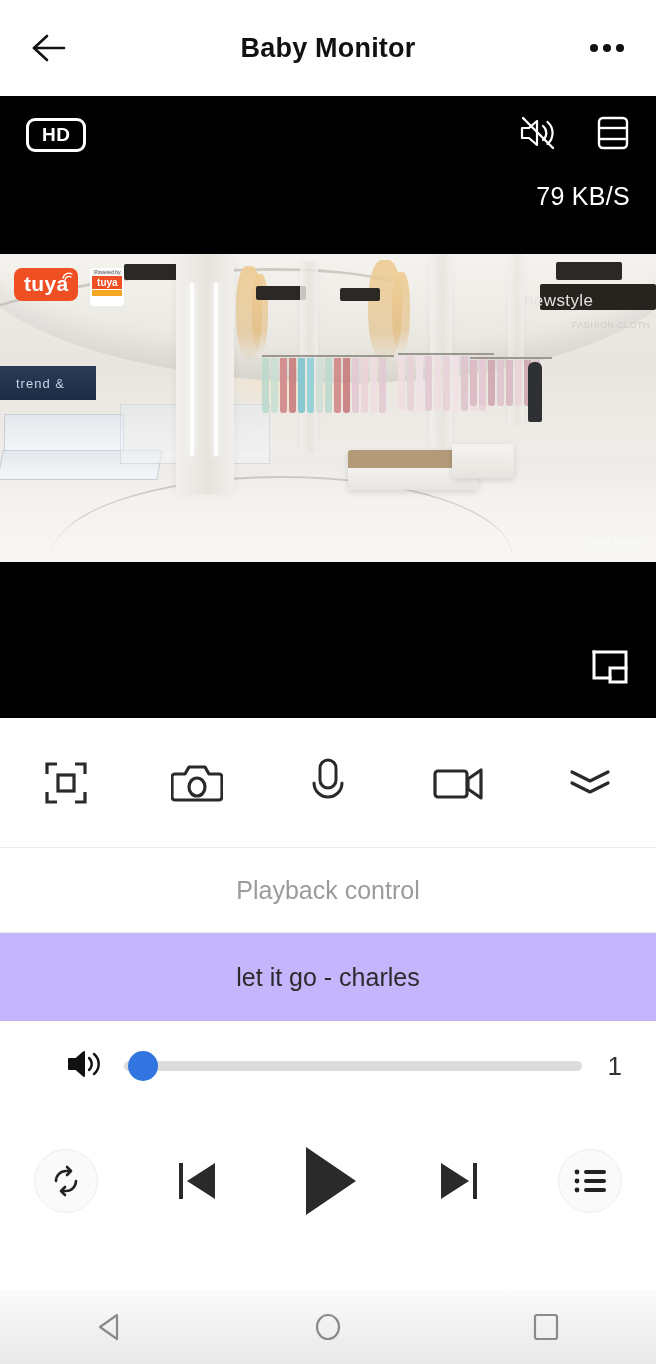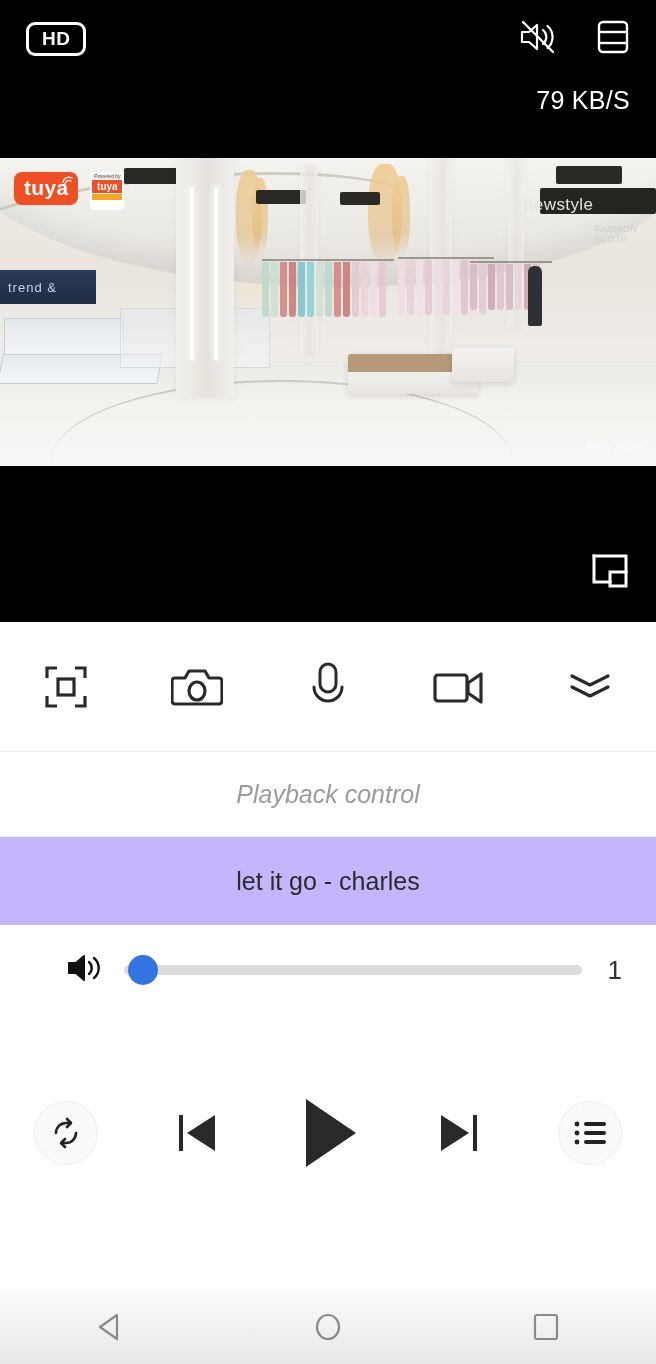--- a/index.html
+++ b/index.html
@@ -98,21 +98,21 @@
     background: linear-gradient(180deg, rgba(238,205,150,.95), rgba(226,184,120,.55) 70%, rgba(226,184,120,0));
     filter: blur(.3px);
   }
   .signboard { position:absolute; background:#2b2926; border-radius:2px; }
   .sign-text {
     position:absolute; color:#cfcdc8; font-size:9px; letter-spacing:.4px;
     font-family:"Liberation Sans", sans-serif;
   }
   .blue-sign {
     position:absolute; background: linear-gradient(180deg,#2b3a56,#1e2c45);
-    color:#c5d4ea; font-size:13px; display:flex; align-items:center; padding-left:8px; letter-spacing:1px;
+    color:#c5d4ea; font-size:13px; display:flex; align-items:center; padding-left:16px; letter-spacing:1px;
   }
   .counter {
     position:absolute; background: linear-gradient(180deg,#b49a79 0%, #b49a79 45%, #f3f1ee 46%, #e8e5e0 100%);
     border-radius: 3px; box-shadow: 0 2px 6px rgba(0,0,0,.12);
   }
   .mannequin { position:absolute; width:12px; background:#2f3034; border-radius: 6px 6px 2px 2px; }
   .glasscase {
     position:absolute; background: linear-gradient(180deg, rgba(226,232,238,.9), rgba(244,247,250,.95));
     border:1px solid rgba(185,192,200,.7);
   }
@@ -140,21 +140,21 @@
   
   .tool-row {
     height: 130px; flex: 0 0 130px; display: flex; align-items: center;
     background: #fff; border-bottom: 1px solid #ececec;
   }
   .tool-btn { flex: 1; display: flex; align-items: center; justify-content: center; height: 100%; }
 
   
   .playback-row {
     height: 85px; flex: 0 0 85px; display: flex; align-items: center; justify-content: center;
-    border-bottom: 1px solid #ececec; background: #fff; font-style: italic;
+    border-bottom: 1px solid #ececec; background: #fff;
   }
   .playback-label { color: #9b9b9b; font-size: 25px; }
 
   
   .track-row { height: 88px; flex: 0 0 88px; display: flex; align-items: center; justify-content: center; background:#c4b5fd; }
   .track-title { color: #2b2b2b; font-size: 25px; }
 
   
   .volume-row { height: 90px; flex: 0 0 90px; display: flex; align-items: center; padding: 0 34px 0 66px; gap: 18px; background:#fff; }
   .slider { position: relative; flex: 1; height: 30px; display: flex; align-items: center; }
@@ -176,20 +176,34 @@
     background: linear-gradient(180deg,#fbfbfb 0%, #f0f0f0 55%, #e9e9e9 100%);
     display: flex; align-items: center; justify-content: center; gap: 158px;
   }
   .nav-btn { display: flex; align-items: center; justify-content: center; width: 60px; height: 60px; }
 </style>
 </head>
 <body>
 
 <div class="screen">
 
+  <div class="appbar">
+    <div class="back-btn">
+      <svg width="36" height="32" viewBox="0 0 36 32">
+        <path d="M16 4 L3 16 L16 28" fill="none" stroke="#111" stroke-width="2.6" stroke-linecap="round" stroke-linejoin="round"></path>
+        <line x1="3" y1="16" x2="33" y2="16" stroke="#111" stroke-width="2.6" stroke-linecap="round"></line>
+      </svg>
+    </div>
+    <div class="appbar-title">Baby Monitor</div>
+    <div class="more-btn">
+      <span class="dot"></span>
+      <span class="dot"></span>
+      <span class="dot"></span>
+    </div>
+  </div>
 
   <div class="video-wrap">
 
     <div class="video-pic">
       <div class="ceiling"></div>
       <div class="ceil-swoop"></div>
       <div class="floor"></div>
       <div class="floor-arc"></div>
 
       <div class="blue-sign" style="left:0; top:112px; width:96px; height:34px;">trend &amp;</div>
@@ -202,21 +216,21 @@
       <div class="chandelier" style="left:252px; top:20px; height:80px; width:16px;"></div>
       <div class="chandelier" style="left:368px; top:6px; height:104px; width:34px;"></div>
       <div class="chandelier" style="left:392px; top:18px; height:82px; width:18px;"></div>
 
       <div class="signboard" style="left:124px; top:10px; width:56px; height:16px;"></div>
       <div class="signboard" style="left:256px; top:32px; width:50px; height:14px;"></div>
       <div class="signboard" style="left:340px; top:34px; width:40px; height:13px;"></div>
       <div class="signboard" style="left:556px; top:8px; width:66px; height:18px;"></div>
       <div class="signboard" style="left:540px; top:30px; width:116px; height:26px; background:#26241f;"></div>
       <div class="sign-text" style="left:524px; top:37px; font-size:17px; color:#e4e2dd;">newstyle</div>
-      <div class="sign-text" style="left:595px; top:66px;">FASHION CLOTH</div>
+      <div class="sign-text" style="left:572px; top:66px;">FASHION CLOTH</div>
 
       <div class="pillar" style="left:176px; top:0; width:58px; height:240px;">
         <span class="strip" style="left:14px;"></span>
         <span class="strip" style="left:38px;"></span>
       </div>
       <div class="pillar" style="left:300px; top:8px; width:18px; height:190px; opacity:.8;"></div>
       <div class="pillar" style="left:430px; top:0; width:22px; height:200px; opacity:.75;"></div>
       <div class="pillar" style="left:508px; top:0; width:16px; height:170px; opacity:.6;"></div>
 
       <div class="rack" style="left:262px; top:104px; width:132px;">

